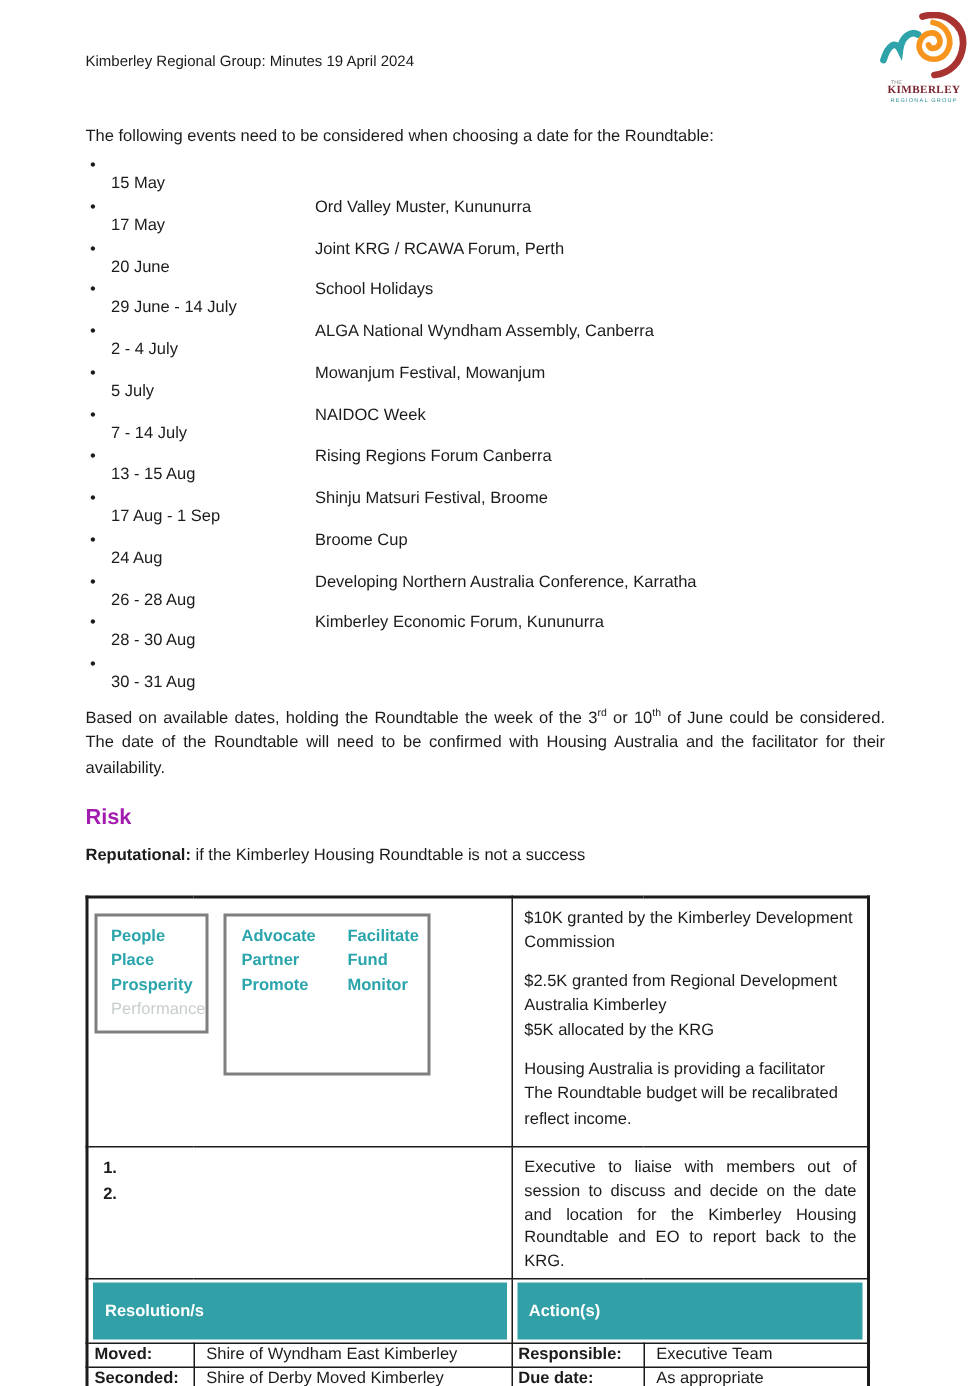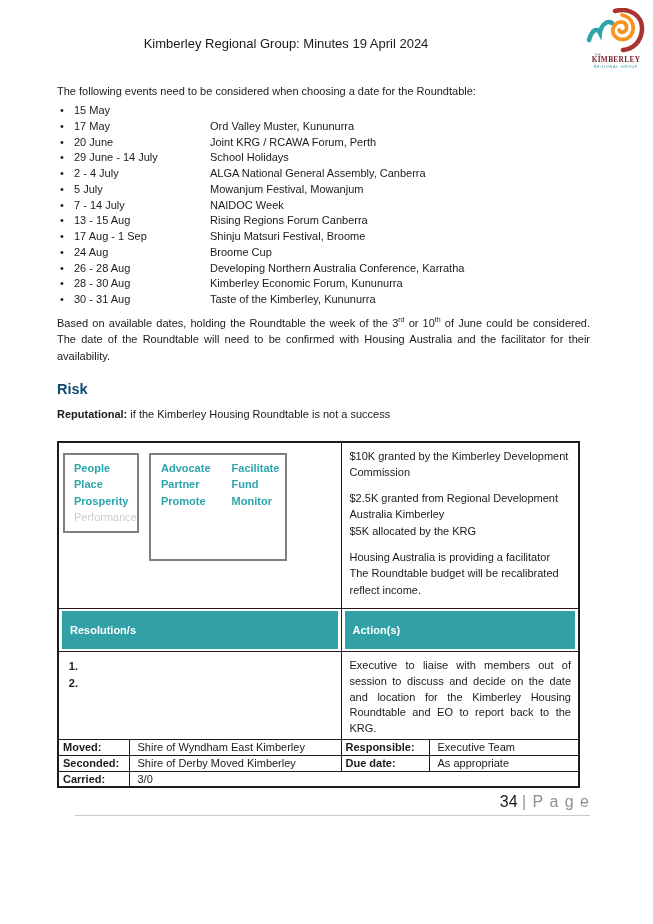--- a/index.html
+++ b/index.html
@@ -8,36 +8,36 @@
     width: 653px; height: 924px;
     background: #ffffff;
     font-family: "Liberation Sans", sans-serif;
     color: #1b1b1b;
     font-size: 11px;
     position: relative;
     overflow: hidden;
   }
   .page-title {
     position: absolute; top: 36px; left: 57px; width: 458px;
-    text-align: center; font-size: 13px; color: #1b1b1b;
+    text-align: left; font-size: 10px; color: #1b1b1b;
   }
   .logo { position: absolute; top: 8px; right: 5px; width: 63px; height: 62px; }
   .content { padding: 84px 63px 0 57px; }
   .intro { line-height: 15px; }
   ul.events { list-style: none; margin: 4px 0 0 0; padding: 0; }
   ul.events li { display: flex; line-height: 15.75px; }
   .bdot  { width: 17px; padding-left: 3px; }
-  .bdate { width: 136px; }
+  .bdate { width: 136px; margin-top: 12px; }
   .bdesc { flex: 1; }
   .para {
     margin-top: 7px; text-align: justify; line-height: 16.6px;
   }
   .para sup { font-size: 7px; line-height: 0; }
   .risk-heading {
-    margin-top: 16px; font-size: 14.5px; font-weight: bold; color: #0c4a6e;
+    margin-top: 16px; font-size: 14.5px; font-weight: bold; color: #a21caf;
   }
   .reputational { margin-top: 10px; line-height: 14px; }
   .reputational b { font-weight: bold; }
 
   table.minute-table {
     border-collapse: collapse; table-layout: fixed;
     width: 521px; margin-top: 20px;
   }
   table.minute-table td { border: 1.5px solid #1b1b1b; vertical-align: top; }
   table.minute-table { border: 2px solid #1b1b1b; }
@@ -111,21 +111,21 @@
       <span class="bdesc">Joint KRG / RCAWA Forum, Perth</span>
     </li>
       <li>
       <span class="bdot">•</span>
       <span class="bdate">29 June - 14 July</span>
       <span class="bdesc">School Holidays</span>
     </li>
       <li>
       <span class="bdot">•</span>
       <span class="bdate">2 - 4 July</span>
-      <span class="bdesc">ALGA National General Assembly, Canberra</span>
+      <span class="bdesc">ALGA National Wyndham Assembly, Canberra</span>
     </li>
       <li>
       <span class="bdot">•</span>
       <span class="bdate">5 July</span>
       <span class="bdesc">Mowanjum Festival, Mowanjum</span>
     </li>
       <li>
       <span class="bdot">•</span>
       <span class="bdate">7 - 14 July</span>
       <span class="bdesc">NAIDOC Week</span>
@@ -151,21 +151,20 @@
       <span class="bdesc">Developing Northern Australia Conference, Karratha</span>
     </li>
       <li>
       <span class="bdot">•</span>
       <span class="bdate">28 - 30 Aug</span>
       <span class="bdesc">Kimberley Economic Forum, Kununurra</span>
     </li>
       <li>
       <span class="bdot">•</span>
       <span class="bdate">30 - 31 Aug</span>
-      <span class="bdesc">Taste of the Kimberley, Kununurra</span>
     </li>
     </ul>
 
   <div class="para"><span>Based on available dates, holding the Roundtable the week of the 3</span><sup>rd</sup><span> or 10</span><sup>th</sup><span> of June could be considered. The date of the Roundtable will need to be confirmed with Housing Australia and the facilitator for their availability.</span></div>
 
   <div class="risk-heading">Risk</div>
 
   <div class="reputational"><b>Reputational:</b><span> if the Kimberley Housing Roundtable is not a success</span></div>
 
   <table class="minute-table">
@@ -202,36 +201,36 @@
           <div>$2.5K granted from Regional Development Australia Kimberley</div>
           <div>$5K allocated by the KRG</div>
         </div>
         <div class="bgroup">
           <div>Housing Australia is providing a facilitator</div>
           <div>The Roundtable budget will be recalibrated reflect income.</div>
         </div>
       </td>
     </tr>
     <tr>
-      <td class="hcell hl" colspan="2">
-        <div class="hfill">Resolution/s</div>
-      </td>
-      <td class="hcell hr" colspan="2">
-        <div class="hfill">Action(s)</div>
-      </td>
-    </tr>
-    <tr>
       <td class="res-cell" colspan="2">
         <ol>
 
         <li></li>
               <li></li>
             </ol>
       </td>
       <td class="act-cell" colspan="2">Executive to liaise with members out of session to discuss and decide on the date and location for the Kimberley Housing Roundtable and EO to report back to the KRG.</td>
+    </tr>
+    <tr>
+      <td class="hcell hl" colspan="2">
+        <div class="hfill">Resolution/s</div>
+      </td>
+      <td class="hcell hr" colspan="2">
+        <div class="hfill">Action(s)</div>
+      </td>
     </tr>
     <tr class="r-small">
       <td class="lbl">Moved:</td>
       <td class="val">Shire of Wyndham East Kimberley</td>
       <td class="lbl">Responsible:</td>
       <td class="val">Executive Team</td>
     </tr>
     <tr class="r-small">
       <td class="lbl">Seconded:</td>
       <td class="val">Shire of Derby Moved Kimberley</td>

